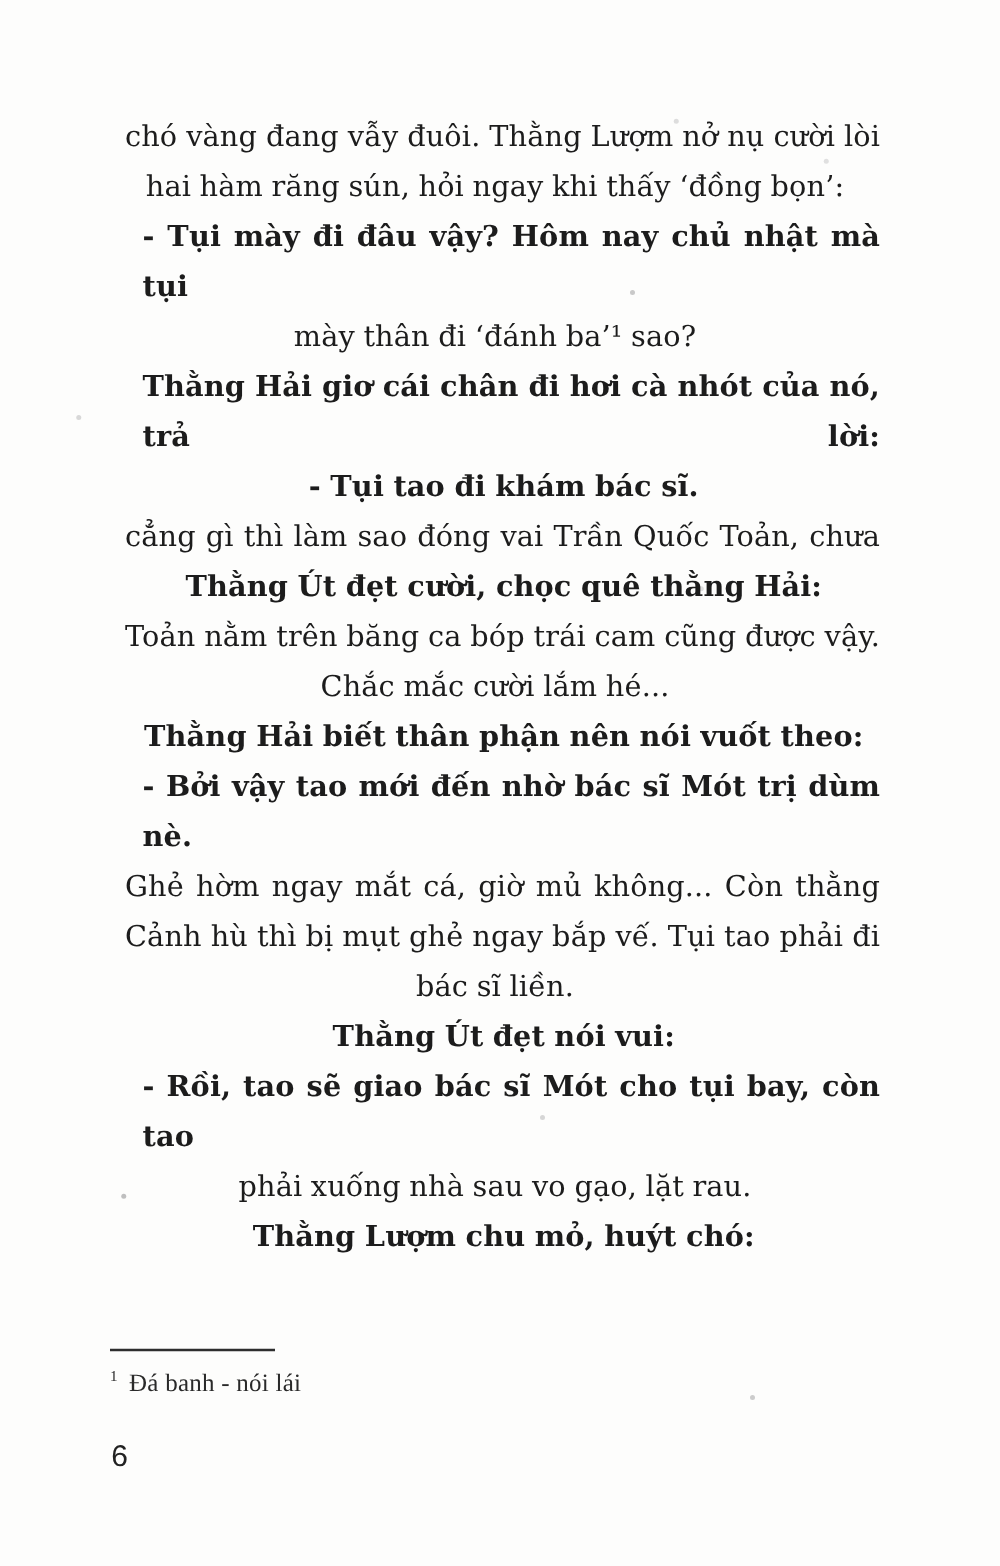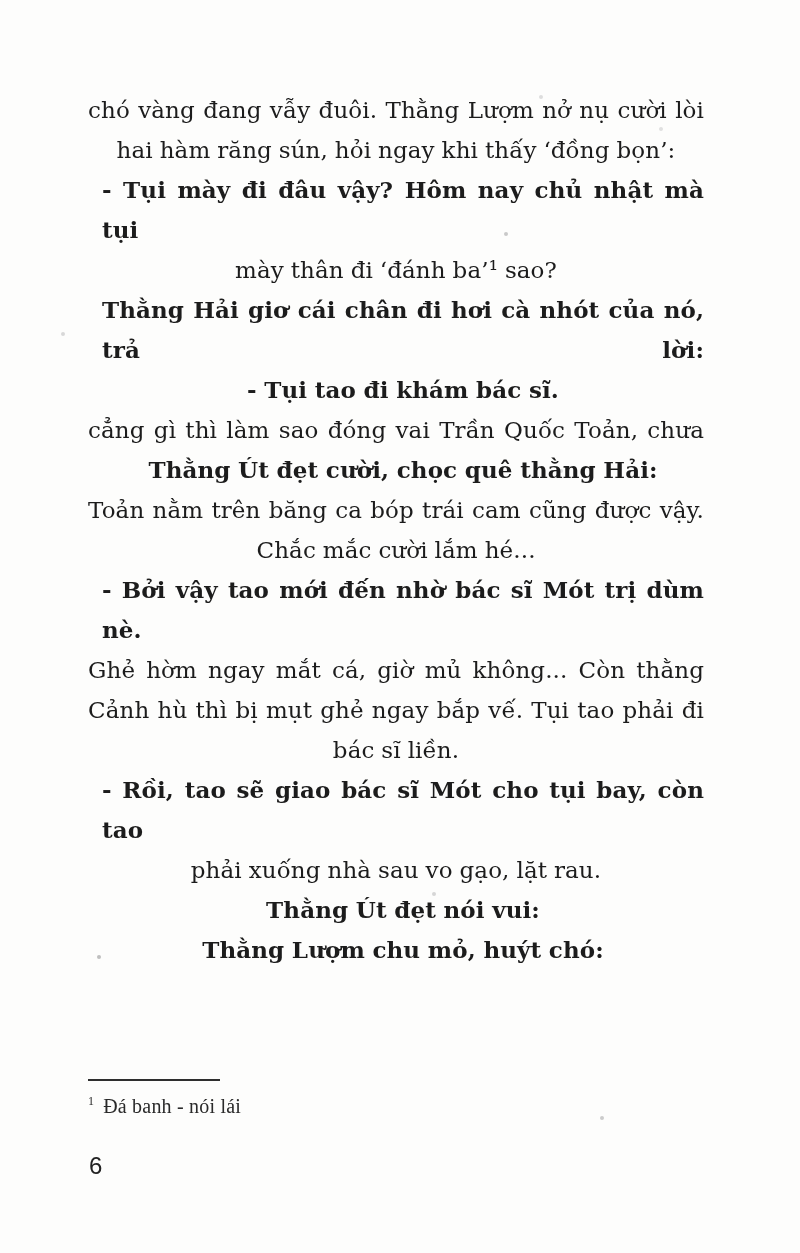--- a/index.html
+++ b/index.html
@@ -24,20 +24,21 @@
     line-height: 40px;
     letter-spacing: 0.1px;
     word-spacing: -0.5px;
     color: #1c1c1c;
   }
   .para { margin: 0; padding: 0; }
   .line { text-align: center; white-space: normal; }
   .line.fill {
     text-align: justify;
     text-align-last: justify;
+    margin-left: 12px;
     -moz-text-align-last: justify;
   }
   .line.indent { padding-left: 14px; font-weight: bold; }
   .footnote {
     position: absolute;
     left: 88px;
     top: 1079px;
     font-family: "Liberation Sans", "DejaVu Sans", sans-serif;
     color: #2a2a2a;
   }
@@ -108,31 +109,34 @@
         <div class="line fill">cẳng gì thì làm sao đóng vai Trần Quốc Toản, chưa</div>
       </div>
       <div class="para">
         <div class="line indent">Thằng Út đẹt cười, chọc quê thằng Hải:</div>
       </div>
       <div class="para">
         <div class="line fill">Toản nằm trên băng ca bóp trái cam cũng được vậy.</div>
         <div class="line">Chắc mắc cười lắm hé...</div>
       </div>
       <div class="para">
+        <div class="line indent">Thằng Hải biết thân phận nên nói vuốt theo:</div>
+      </div>
+      <div class="para">
         <div class="line fill indent">- Bởi vậy tao mới đến nhờ bác sĩ Mót trị dùm nè.</div>
         <div class="line fill">Ghẻ hờm ngay mắt cá, giờ mủ không... Còn thằng</div>
         <div class="line fill">Cảnh hù thì bị mụt ghẻ ngay bắp vế. Tụi tao phải đi</div>
         <div class="line">bác sĩ liền.</div>
       </div>
       <div class="para">
+        <div class="line indent">Thằng Út đẹt nói vui:</div>
+      </div>
+      <div class="para">
         <div class="line fill indent">- Rồi, tao sẽ giao bác sĩ Mót cho tụi bay, còn tao</div>
         <div class="line">phải xuống nhà sau vo gạo, lặt rau.</div>
-      </div>
-      <div class="para">
-        <div class="line indent">Thằng Út đẹt nói vui:</div>
       </div>
       <div class="para">
         <div class="line indent">Thằng Lượm chu mỏ, huýt chó:</div>
       </div>
     </div>
 
   <div class="footnote">
     <div class="footnote-rule"></div>
     <div class="footnote-line">
       <sup>1</sup><span>Đá banh - nói lái</span>

